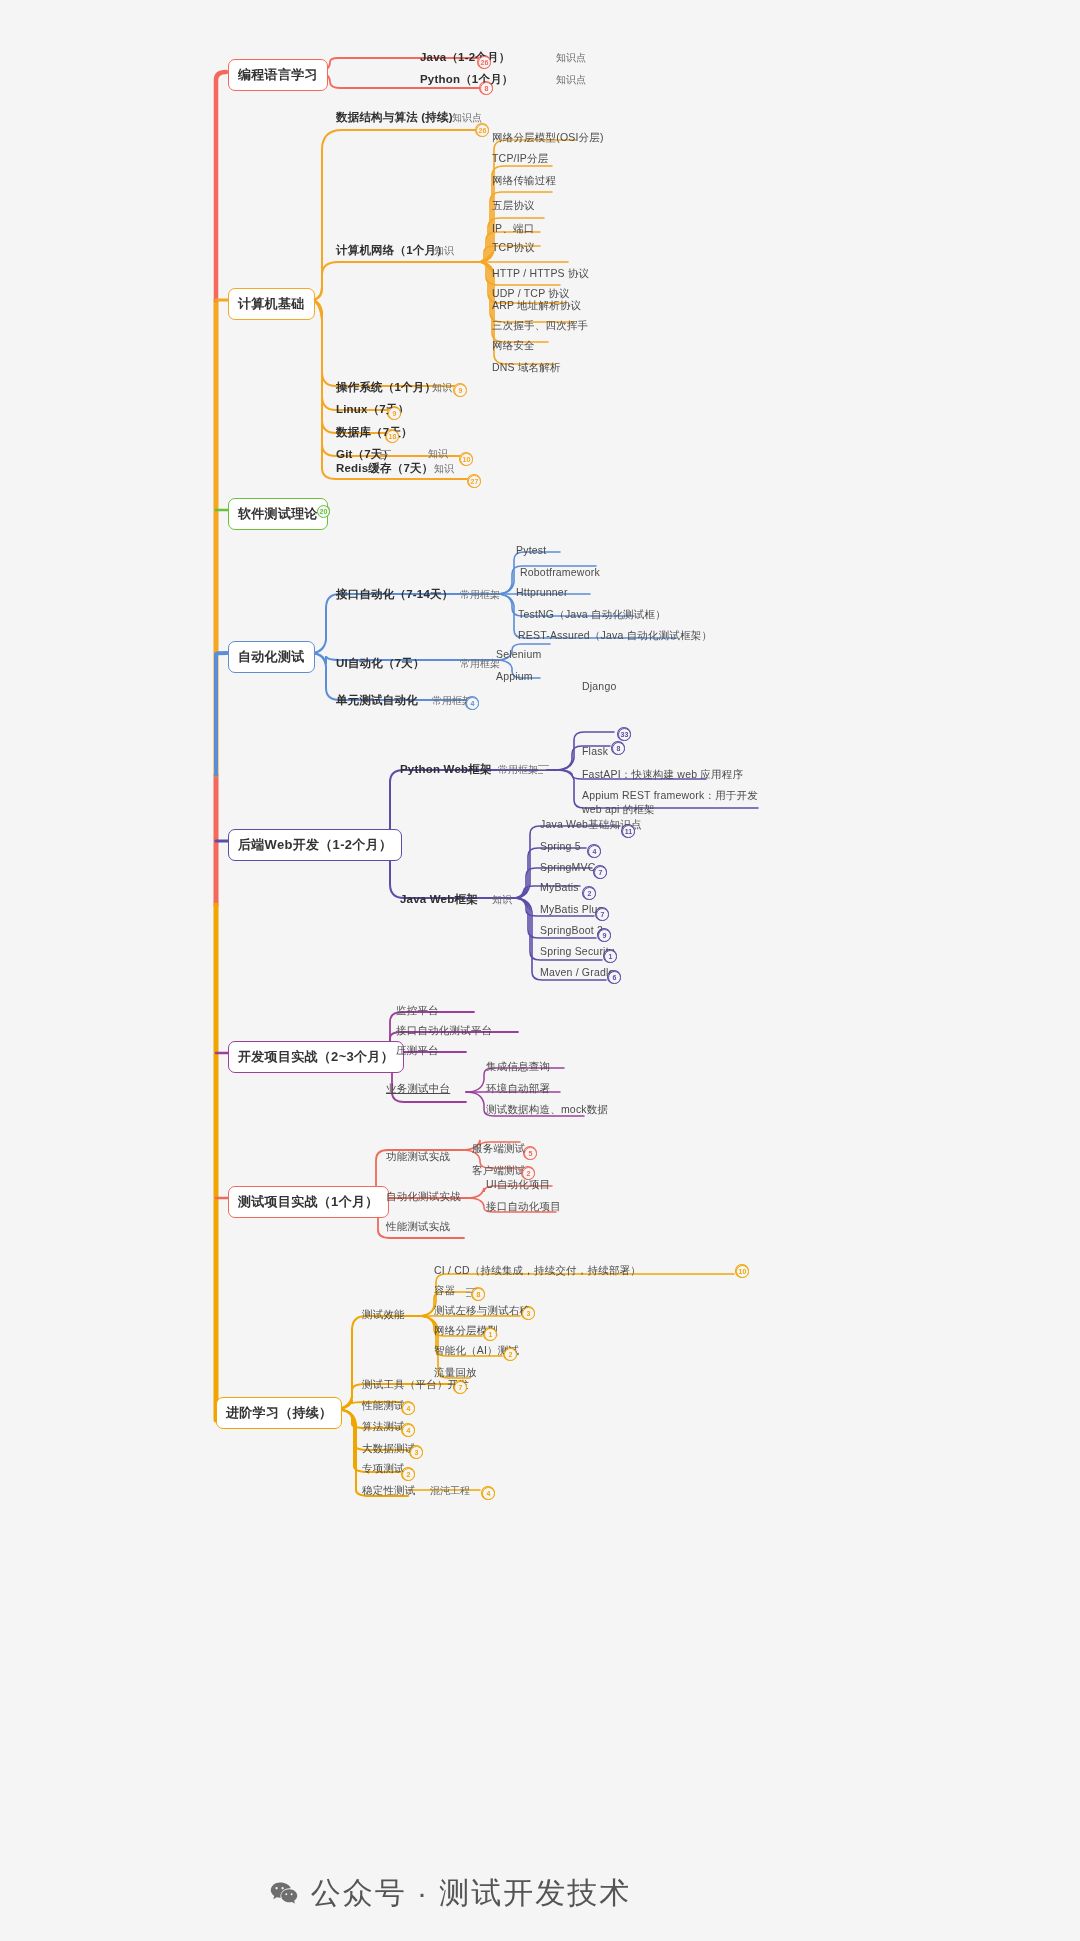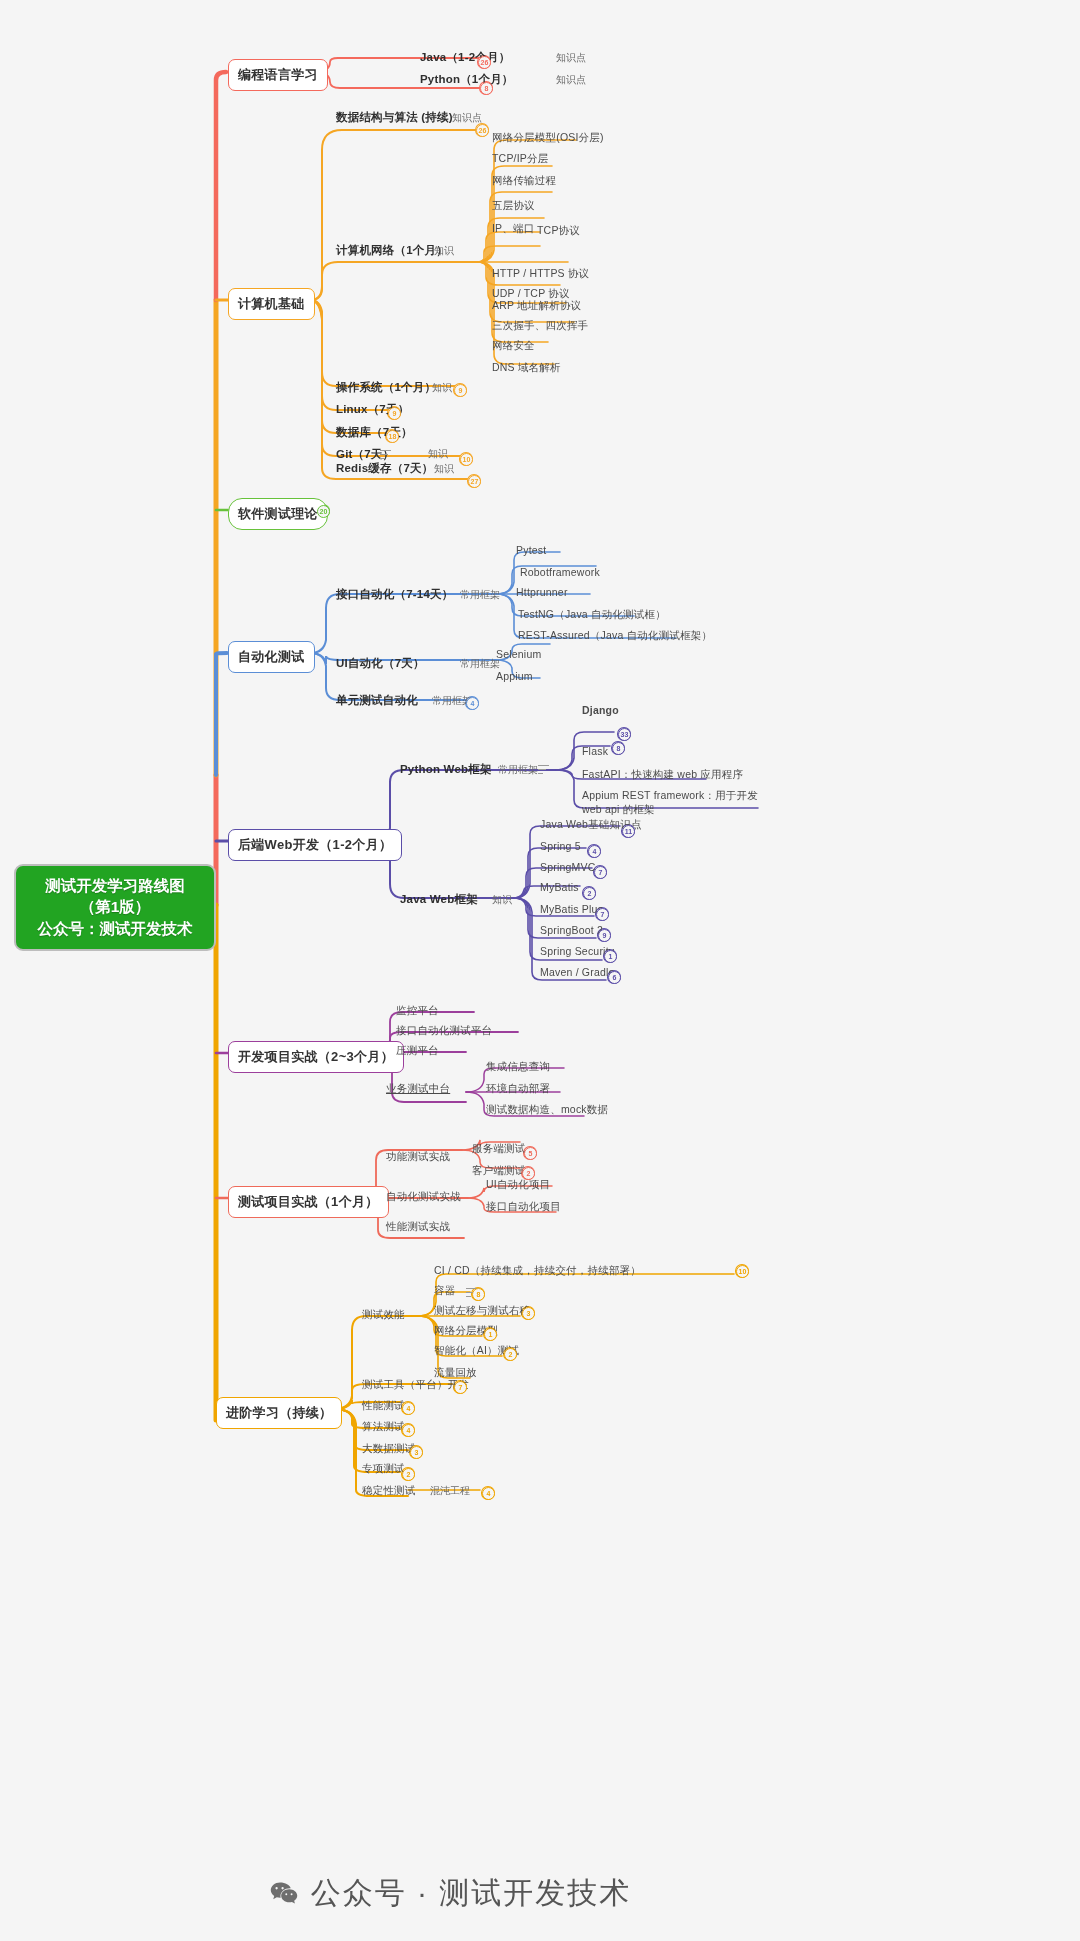--- a/index.html
+++ b/index.html
@@ -97,21 +97,21 @@
   .footer .wxicon{
     width:30px;height:26px;position:relative;color:#6e6e6e;
   }
   .footer .ftxt{
     font-size:30px;color:#555;letter-spacing:2px;font-weight:normal;
   }
 
   
   .c-red{color:#f4695c;} .c-red-b{border-color:#f4695c;}
   .c-orange{color:#f5a623;} .c-orange-b{border-color:#f5a623;}
-  .c-green{color:#67c23a;} .c-green-b{border-color:#67c23a;border-radius:14px;}
+  .c-green{color:#67c23a;} .c-green-b{border-color:#67c23a;}
   .c-blue{color:#5b8ed6;} .c-blue-b{border-color:#5b8ed6;}
   .c-indigo{color:#5b4ea8;} .c-indigo-b{border-color:#5b4ea8;} .c-purple-b{border-color:#9c3f9c;}
   .c-coral{color:#ef6a5a;} .c-coral-b{border-color:#ef6a5a;}
   .c-gold{color:#f0a500;} .c-gold-b{border-color:#f0a500;}
 </style>
 </head>
 <body>
 
 <div id="canvas">
 
@@ -255,25 +255,20 @@
       <path d="M334 1409 Q352 1409 354 1420 L354 1444 Q354 1450 368 1450 L408 1450" stroke="#f0a500" stroke-width="2"></path>
       <circle cx="416" cy="1452" r="6.5" stroke="#f0a500" stroke-width="1.1" fill="#f5f5f5"></circle>
       <path d="M334 1409 Q352 1409 354 1422 L354 1466 Q354 1472 368 1472 L400 1472" stroke="#f0a500" stroke-width="2"></path>
       <circle cx="408" cy="1474" r="6.5" stroke="#f0a500" stroke-width="1.1" fill="#f5f5f5"></circle>
       <path d="M334 1409 Q354 1409 356 1424 L356 1490 Q356 1496 370 1496 L408 1496" stroke="#f0a500" stroke-width="2"></path>
       <path d="M408 1490 L480 1490" stroke="#f0a500" stroke-width="1.5"></path>
       <circle cx="488" cy="1493" r="6.5" stroke="#f0a500" stroke-width="1.1" fill="#f5f5f5"></circle>
     </g>
   </svg>
 
-  <div class="root" style="left:14px;top:864px;width:202px;">
-    <div>测试开发学习路线图</div>
-    <div>（第1版）</div>
-    <div>公众号：测试开发技术</div>
-  </div>
 
   <div class="l1 c-red-b" style="left:228px;top:59px;border-color:#f4695c;">
     <span>编程语言学习</span>
   </div>
 
   <div class="l1 c-orange-b" style="left:228px;top:288px;border-color:#f5a623;">
     <span>计算机基础</span>
   </div>
 
   <div class="l1 c-green-b" style="left:228px;top:498px;border-color:#67c23a;">
@@ -340,21 +335,21 @@
   <div class="lbl l3" style="left:492px;top:131px;">
     <span>网络分层模型(OSI分层)</span></div>
   <div class="lbl l3" style="left:492px;top:152px;">
     <span>TCP/IP分层</span></div>
   <div class="lbl l3" style="left:492px;top:174px;">
     <span>网络传输过程</span></div>
   <div class="lbl l3" style="left:492px;top:199px;">
     <span>五层协议</span></div>
   <div class="lbl l3" style="left:492px;top:222px;">
     <span>IP、端口</span></div>
-  <div class="lbl l3" style="left:492px;top:224px;margin-left:45px;">
+  <div class="lbl l3" style="left:492px;top:241px;">
     <span>TCP协议</span></div>
   <div class="lbl l3" style="left:492px;top:258px;margin-top:9px;">
     <span>HTTP / HTTPS 协议</span></div>
   <div class="lbl l3" style="left:492px;top:279px;margin-top:8px;">
     <span>UDP / TCP 协议</span></div>
   <div class="lbl l3" style="left:492px;top:299px;">
     <span>ARP 地址解析协议</span></div>
   <div class="lbl l3" style="left:492px;top:319px;">
     <span>三次握手、四次挥手</span></div>
   <div class="lbl l3" style="left:492px;top:339px;">
@@ -436,21 +431,21 @@
   <div class="lbl bold" style="left:400px;top:762px;">
     <span>Python Web框架</span></div>
   <div class="tag" style="left:498px;top:763px;">
     <span>常用框架</span></div>
   <div class="glyph" style="left:538px;top:765px;">
     <i></i>
       <i></i>
       <i></i>
     </div>
 
-  <div class="lbl l3" style="left:582px;top:704px;font-weight:bold;">
+  <div class="lbl l3" style="left:582px;top:680px;">
     <span>Django</span></div>
   <div class="badge c-indigo" style="left:618px;top:728px;">
     <span>33</span></div>
   <div class="lbl l3" style="left:582px;top:745px;">
     <span>Flask</span></div>
   <div class="badge c-indigo" style="left:612px;top:742px;">
     <span>8</span></div>
   <div class="lbl l3" style="left:582px;top:768px;">
     <span>FastAPI：快速构建 web 应用程序</span></div>
   <div class="lbl l3" style="left:582px;top:789px;width:180px;white-space:normal;line-height:1.3;">

